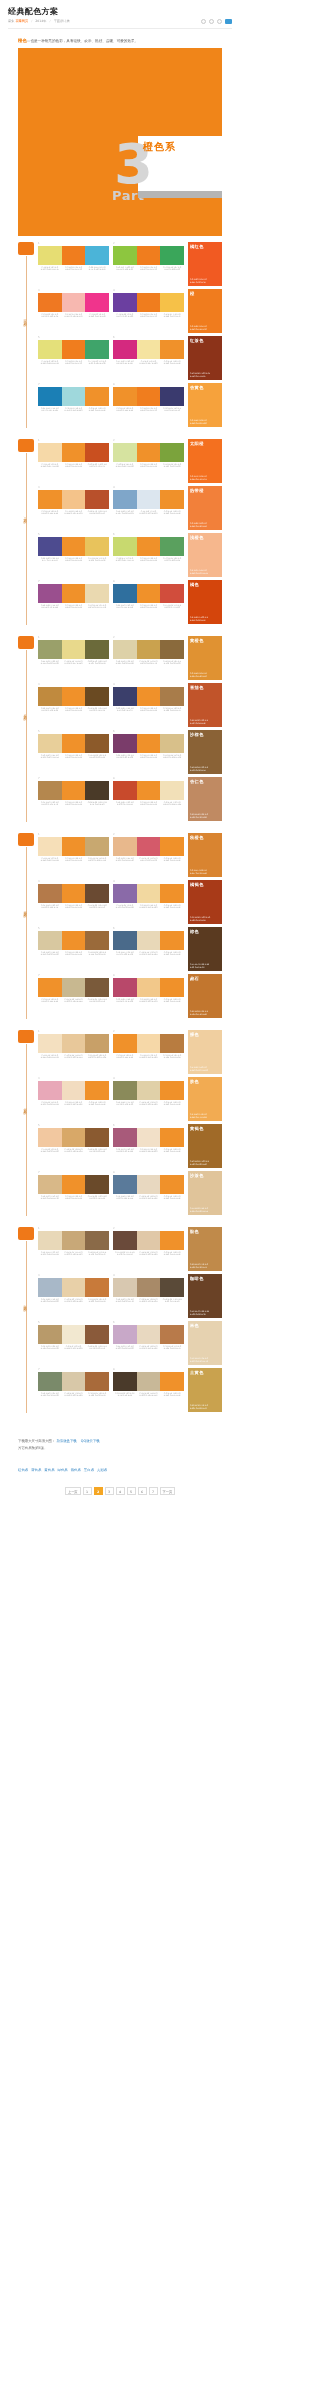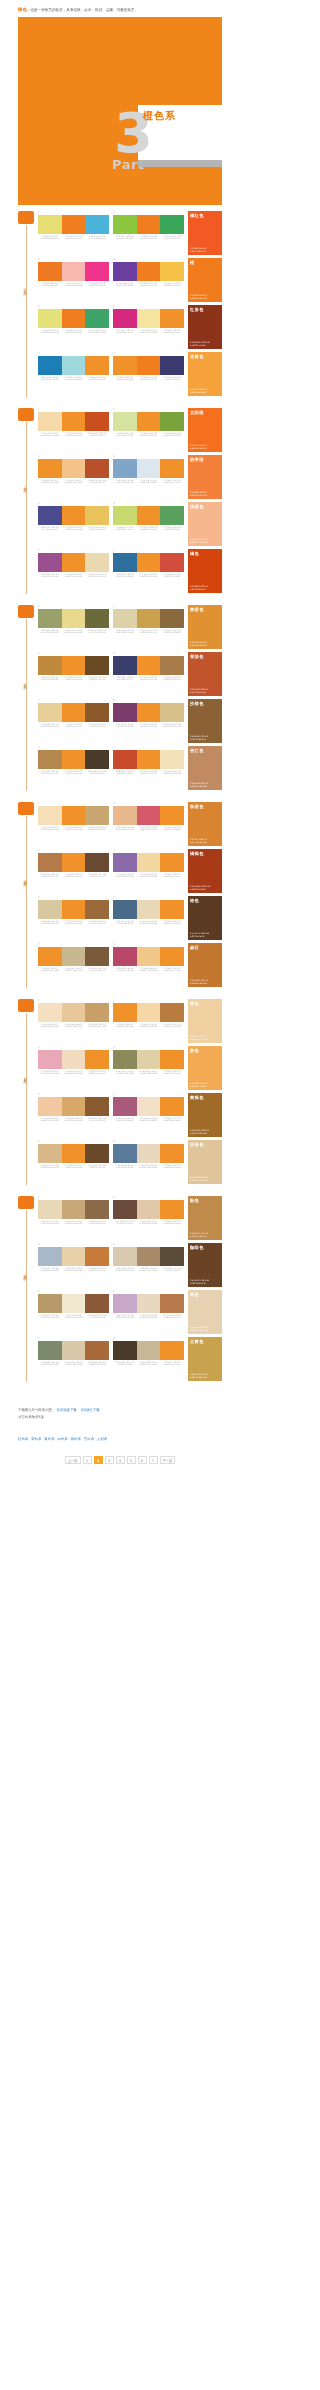--- a/index.html
+++ b/index.html
@@ -102,20 +102,40 @@
     min-width:9px; height:8px; line-height:8px; text-align:center; font-size:3.2px;
     border:0.6px solid #dcdcdc; color:#666; background:#fff; padding:0 2px;
   }
   .pg.active { background:#f5a623; border-color:#f5a623; color:#fff; font-weight:bold; }
 </style>
 </head>
 <body>
 
 <div class="page">
 
+  <div class="header">
+    <div class="title">经典配色方案</div>
+    <div class="metarow">
+      <div class="meta">
+        <span>采集</span>
+        <span class="author">花瓣网页</span>
+        <span class="sep">/</span>
+        <span>2014年</span>
+        <span class="sep">/</span>
+        <span>平面设计类</span>
+      </div>
+      <div class="hdr-icons">
+        <i></i>
+        <i></i>
+        <i></i>
+        <i class="wb"></i>
+      </div>
+    </div>
+    <div class="rule"></div>
+  </div>
 
   <div class="intro">
     <b>橙色</b><span>—也是一种明亮的色彩，具有轻快、欢乐、热烈、温暖、可爱的效果。</span>
   </div>
 
   <div class="hero">
     <div class="whitebox"></div>
     <div class="num">3</div>
     <div class="part">Part</div>
     <div class="sername">橙色系</div>

